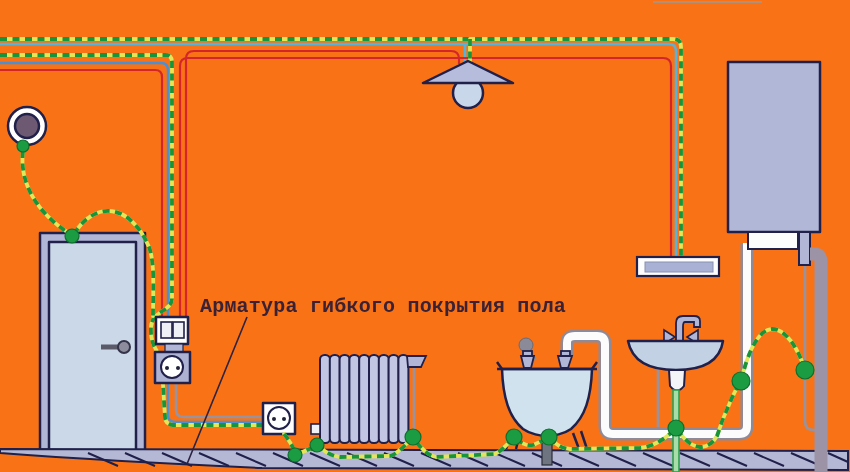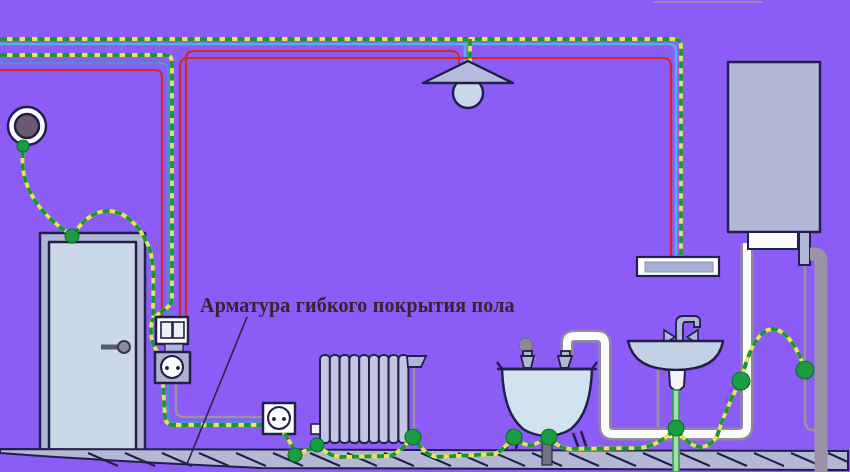--- a/index.html
+++ b/index.html
@@ -1,17 +1,17 @@
 <!DOCTYPE html>
 <html><head>
 <meta charset="utf-8">
 <style>
   html,body{margin:0;padding:0;background:#e8e8e8;}
-  .stage{width:850px;height:472px;background:#8b5cf6;position:relative;overflow:hidden;
-         font-family:Liberation Serif, serif;}
+  .stage{width:850px;height:472px;background:#f97316;position:relative;overflow:hidden;
+         font-family:Liberation Mono, monospace;}
   svg{display:block;}
   
   .red   {stroke:#d3262c;stroke-width:2.2;fill:none;}
   .blue  {stroke:#4a90d2;stroke-width:2.4;fill:none;}
   .topn  {stroke:#55b4dc;stroke-width:2.6;fill:none;}
   .gray  {stroke:#98939e;stroke-width:2.6;fill:none;}
   .pe-y  {stroke:#e3e658;stroke-width:3.8;fill:none;stroke-linecap:round;}
   .pe-g  {stroke:#17943c;stroke-width:3.8;fill:none;stroke-dasharray:7 5.5;stroke-linecap:butt;}
   .outl  {stroke:#20204a;stroke-width:2.5;stroke-linejoin:round;}
   .dot   {fill:#1b9c42;stroke:#0e6e2c;stroke-width:1.2;}

